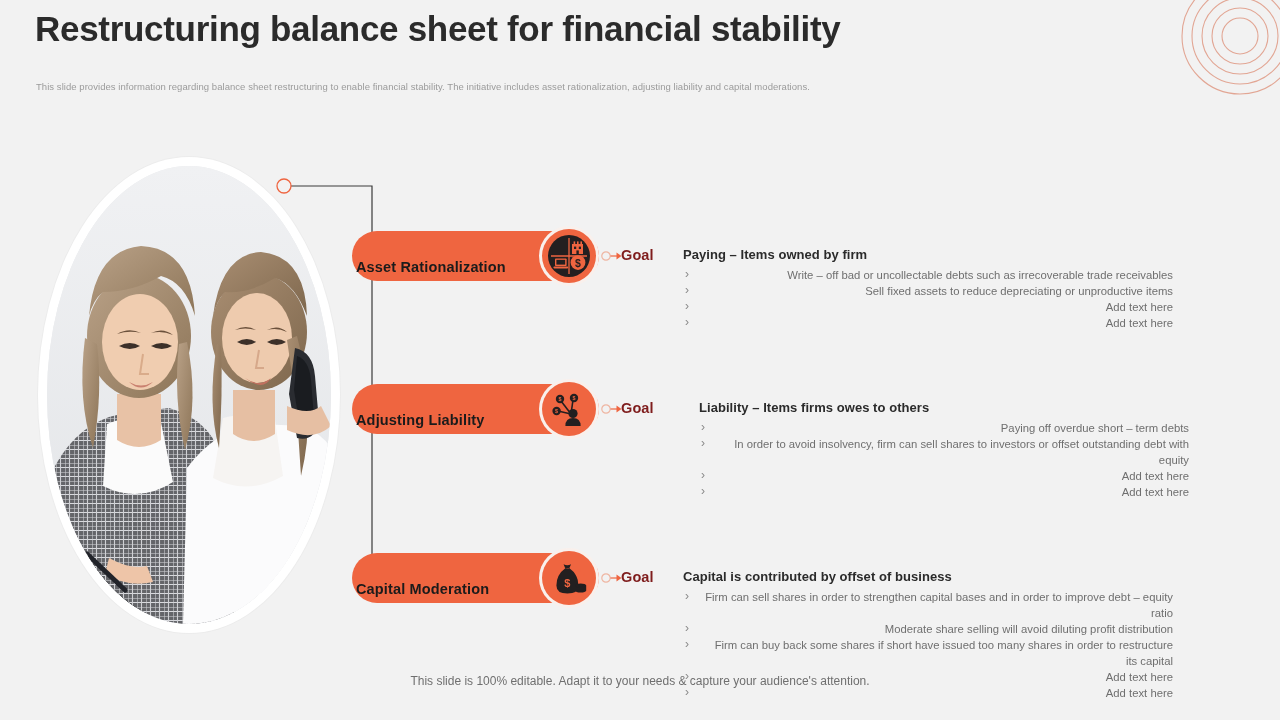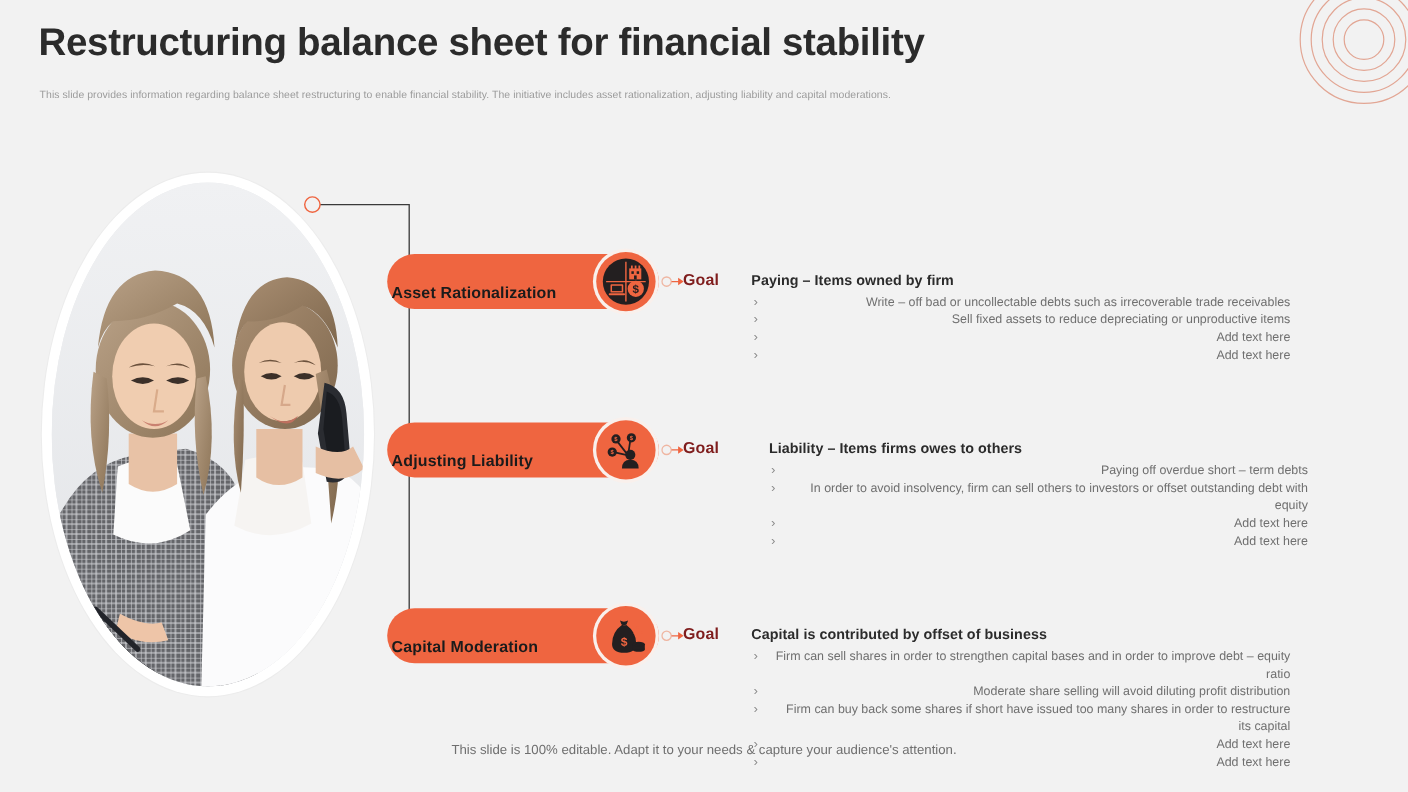--- a/index.html
+++ b/index.html
@@ -22,21 +22,21 @@
     right: -18px;
     width: 120px;
     height: 120px;
     pointer-events: none;
   }
 
   
   .page-title {
     position: absolute;
     left: 35px;
-    top: 19px;
+    top: 9px;
     font-size: 35px;
     font-weight: 700;
     color: #2b2b2b;
     letter-spacing: -0.3px;
     white-space: nowrap;
   }
   .page-subtitle {
     position: absolute;
     left: 36px;
     top: 81px;
@@ -381,21 +381,21 @@
     <path d="M9.5 8 H19" stroke="#ef6540" stroke-width="1.2"></path>
     <path d="M15.5 4.6 L20.5 8 L15.5 11.4 Z" fill="#ef6540"></path>
   </svg>
   <div class="goal-label">Goal</div>
 </div>
 
 <div class="content c2">
   <div class="content-heading">Liability – Items firms owes to others</div>
   <ul class="bullets">
     <li>Paying off overdue  short – term debts</li>
-    <li>In order to avoid  insolvency,  firm can sell others to investors  or offset outstanding debt with equity</li>
+    <li>In order to avoid  insolvency,  firm can sell shares to investors  or offset outstanding debt with equity</li>
     <li>Add text here</li>
     <li>Add text here</li>
   </ul>
 </div>
 
 <div class="row row-3">
   <div class="pill">
     <span class="pill-label">Capital Moderation</span>
   </div>
   <div class="icon-circle">

